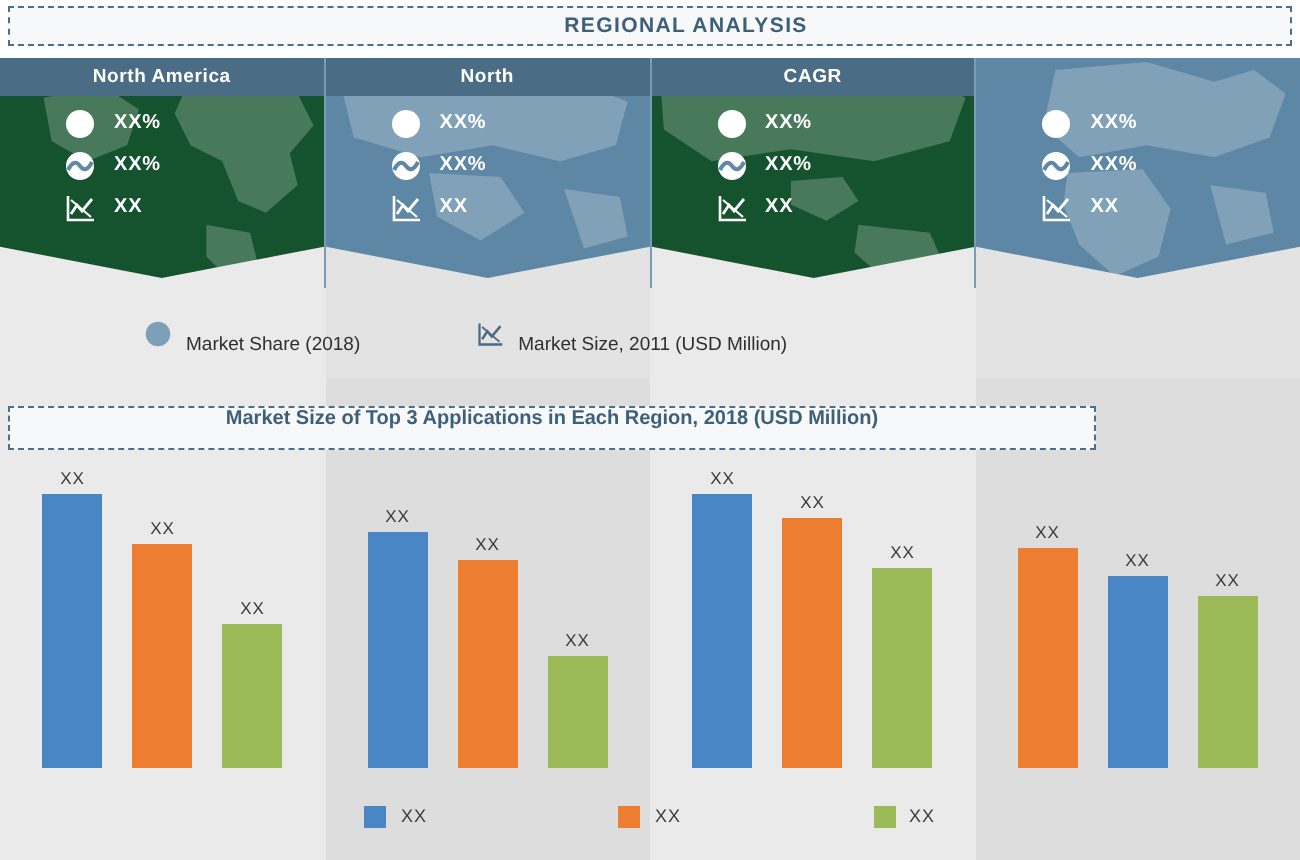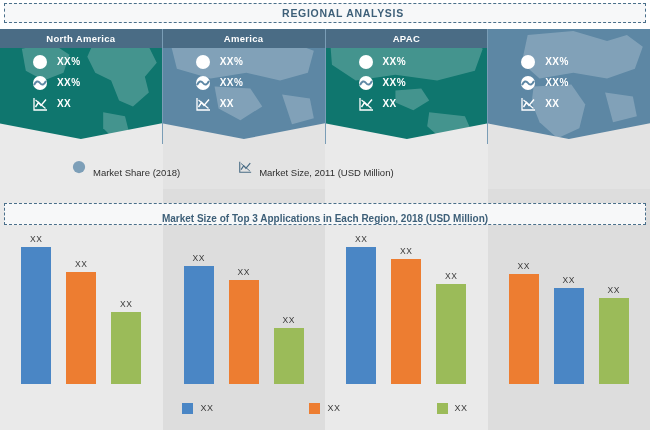--- a/index.html
+++ b/index.html
@@ -24,21 +24,21 @@
     font-size:10.5px;font-weight:bold;color:#3d5f78;letter-spacing:.7px;
   }
 
   
   .panels{
     position:absolute;left:0;top:29px;width:650px;height:115px;
     display:flex;
   }
   .panel{
     position:relative;flex:1 1 0;overflow:hidden;
-    background:#0f766e;
+    background:#14532d;
   }
   .panel.alt{background:#5d87a4;}
   .panel + .panel{border-left:1px solid #7a9db6;}
   .panel .pname{
     position:absolute;top:0;left:0;right:0;height:19px;
     background:#4a6c85;
     color:#ffffff;font-size:9.5px;font-weight:bold;
     display:flex;align-items:center;justify-content:center;
     letter-spacing:.3px;
     z-index:4;
@@ -75,23 +75,23 @@
   .lg-items{
     position:relative;z-index:2;display:flex;align-items:center;
     width:100%;padding-left:72px;box-sizing:border-box;gap:58px;
   }
   .lg{display:flex;align-items:center;gap:7px;}
   .lg .lbl{font-size:9.5px;color:#2e2e2e;white-space:nowrap;margin-top:12px;}
   .lg .ic{width:14px;height:14px;flex:0 0 14px;}
 
   
   .chart-title{
-    position:absolute;left:4px;top:203px;width:642px;height:22px;
+    position:absolute;left:4px;top:203px;width:544px;height:22px;
     border:1px dashed #4a6f8a;background:#f7f8f9;box-sizing:border-box;
-    display:flex;align-items:flex-end;justify-content:center;
+    display:flex;align-items:flex-start;justify-content:center;
     z-index:6;
   }
   .chart-title .txt{font-size:10px;font-weight:bold;color:#3d5f78;}
 
   
   .chart-area{
     position:absolute;left:0;top:189px;width:650px;height:241px;
     display:flex;
   }
   .col{
@@ -164,21 +164,21 @@
         <polygon points="0,0 50,16 100,0 100,22 0,22" fill="#eaeaea"></polygon>
       </svg>
     </div>
 
     <div class="panel alt">
       <svg class="mapart" viewBox="0 0 163 115" preserveAspectRatio="none">
         <path fill="#ffffff" d="M8 16 L48 8 L88 16 L120 10 L152 22 L146 44 L118 52 L84 44 L48 50 L14 40 Z"></path>
         <path fill="#ffffff" d="M52 58 L88 60 L100 78 L78 92 L56 80 Z"></path>
         <path fill="#ffffff" d="M120 66 L148 70 L152 90 L130 96 Z"></path>
       </svg>
-      <div class="pname">America</div>
+      <div class="pname">North</div>
       <div class="rows">
         <div class="mrow">
           <svg class="ic" viewBox="0 0 16 16">
             <circle cx="8" cy="8" r="7" fill="#ffffff"></circle>
             <path d="M8 1 A7 7 0 0 1 8 15 A5 5 0 0 0 8 1 Z" fill="#5d87a4"></path>
           </svg>
           <span class="val">XX%</span>
         </div>
         <div class="mrow">
           <svg class="ic" viewBox="0 0 16 16">
@@ -200,21 +200,21 @@
         <polygon points="0,0 50,16 100,0 100,22 0,22" fill="#e3e3e3"></polygon>
       </svg>
     </div>
 
     <div class="panel">
       <svg class="mapart" viewBox="0 0 163 115" preserveAspectRatio="none">
         <path fill="#ffffff" d="M4 10 L58 4 L104 14 L136 8 L158 20 L150 42 L112 52 L70 46 L30 52 L6 36 Z"></path>
         <path fill="#ffffff" d="M70 62 L96 60 L104 72 L88 82 L70 74 Z"></path>
         <path fill="#ffffff" d="M104 84 L140 88 L148 106 L118 112 L102 98 Z"></path>
       </svg>
-      <div class="pname">APAC</div>
+      <div class="pname">CAGR</div>
       <div class="rows">
         <div class="mrow">
           <svg class="ic" viewBox="0 0 16 16">
             <circle cx="8" cy="8" r="7" fill="#ffffff"></circle>
             <path d="M8 1 A7 7 0 0 1 8 15 A5 5 0 0 0 8 1 Z" fill="#6089a6"></path>
           </svg>
           <span class="val">XX%</span>
         </div>
         <div class="mrow">
           <svg class="ic" viewBox="0 0 16 16">

